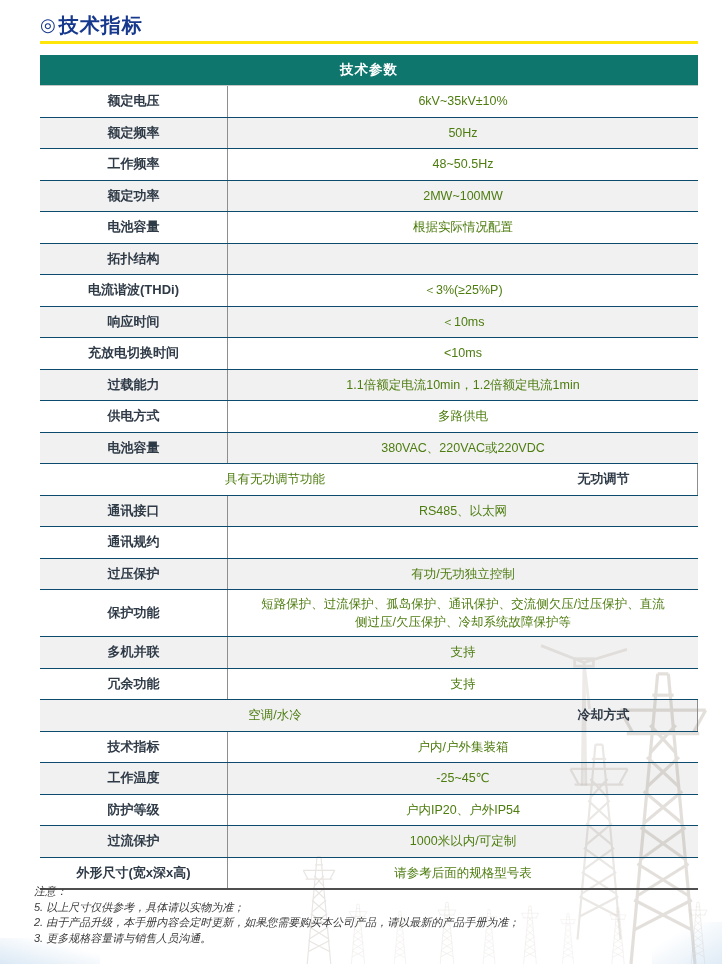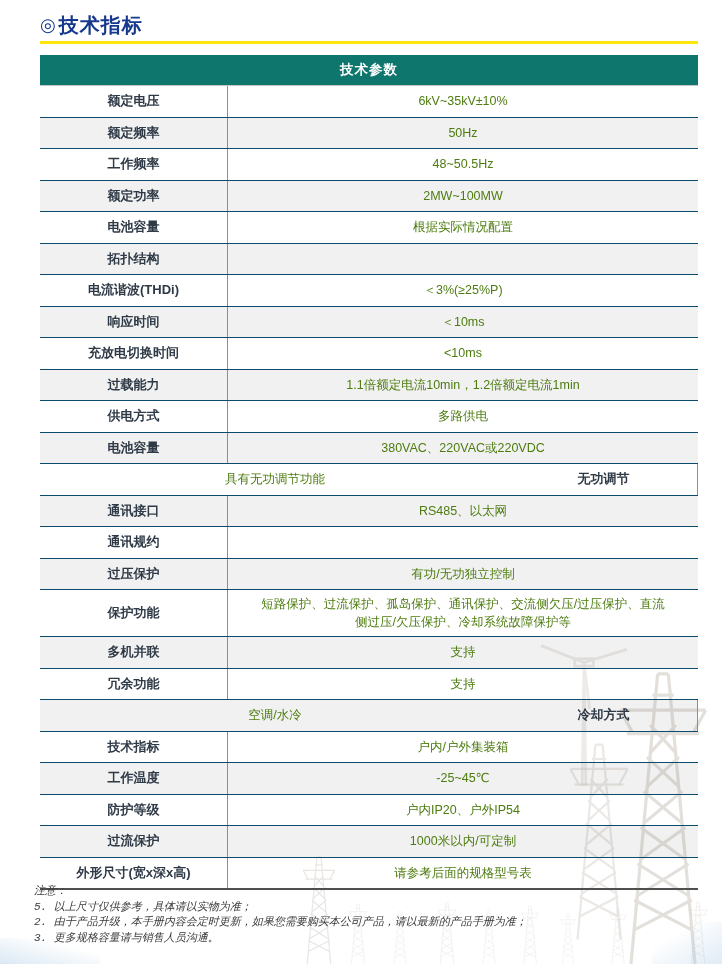--- a/index.html
+++ b/index.html
@@ -22,21 +22,21 @@
   .t-row{display:flex;height:30.5px;background:transparent;}
   .t-row.alt{background:rgba(62,62,50,0.07);}
   .t-row.tall{height:46px;}
   .t-row + .t-row{border-top:1px solid #0c4a6e;}
   .cell{display:flex;align-items:center;justify-content:center;text-align:center;box-sizing:border-box;}
   .cell.label{width:188px;border-right:1px solid #8e8e8e;
     color:#2f3a47;font-size:13px;font-weight:bold;padding:0 6px;}
   .cell.value{flex:1;color:#4d7c0f;font-size:12.5px;padding:4px 28px;line-height:1.45;}
   
   .notes{position:absolute;left:34px;top:884px;width:670px;z-index:2;
-    font-family:Liberation Mono, monospace;font-style:italic;
+    font-family:Liberation Sans, sans-serif;font-style:italic;
     color:#3a3a3a;font-size:11px;line-height:15.5px;}
   
   .bg-art{position:absolute;inset:0;z-index:0;pointer-events:none;}
   .bg-art svg{position:absolute;}
   .corner-tint{position:absolute;z-index:1;pointer-events:none;}
   .corner-tint.left{left:0;bottom:0;width:100px;height:26px;
     background:linear-gradient(to top right,rgba(150,190,225,0.35),rgba(150,190,225,0) 70%);}
   .corner-tint.right{right:0;bottom:0;width:70px;height:42px;
     background:linear-gradient(to top left,rgba(150,190,225,0.30),rgba(150,190,225,0) 70%);}
 </style>

